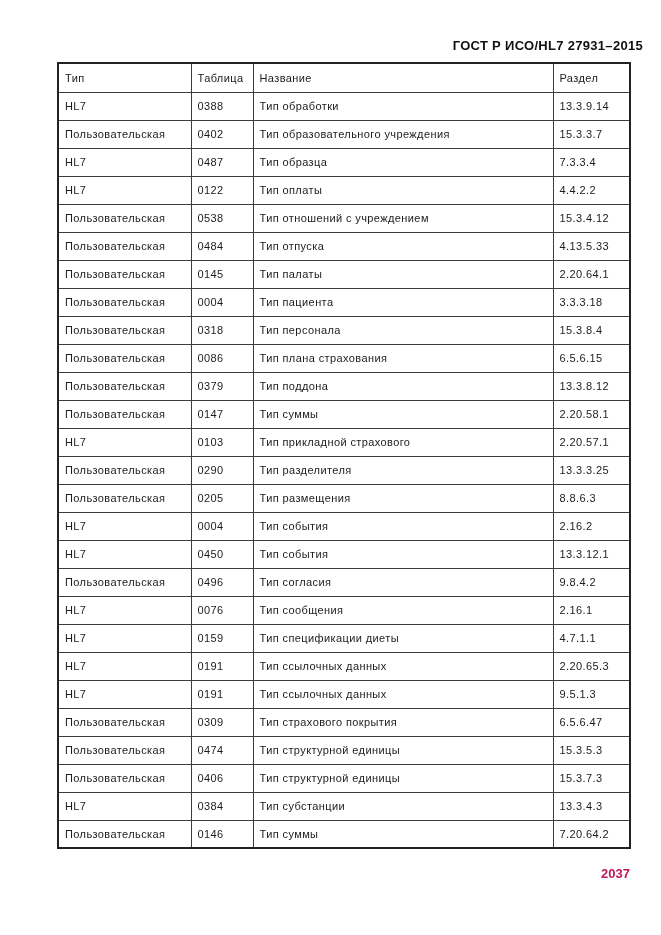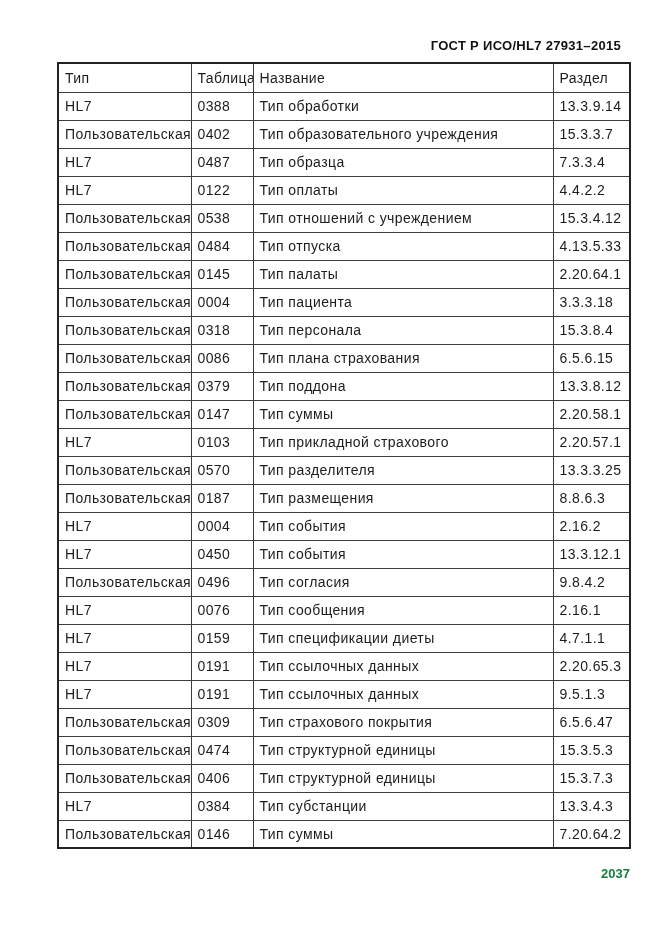--- a/index.html
+++ b/index.html
@@ -8,34 +8,34 @@
     height: 935px;
     background: #ffffff;
     font-family: "Liberation Sans", "DejaVu Sans", sans-serif;
     color: #1a1a1a;
     position: relative;
     overflow: hidden;
   }
   .doc-header {
     position: absolute;
     top: 38px;
-    right: 40px;
+    right: 18px;
     font-size: 13px;
     font-weight: bold;
     letter-spacing: 0.3px;
     color: #111;
   }
   .data-table {
     position: absolute;
     top: 62px;
     left: 57px;
     width: 572px;
     border-collapse: collapse;
     table-layout: fixed;
-    font-size: 14px;
+    font-size: 11px;
     letter-spacing: 0.4px;
   }
   .data-table col.c-type    { width: 133px; }
   .data-table col.c-table   { width: 62px;  }
   .data-table col.c-name    { width: 300px; }
   .data-table col.c-section { width: 77px;  }
   .data-table th, .data-table td {
     border: 1px solid #3c3c3c;
     text-align: left;
     font-weight: normal;
@@ -47,21 +47,21 @@
     color: #1c1c1c;
   }
   .data-table { border: 2px solid #222; }
   .data-table thead th { height: 29px; }
   .page-number {
     position: absolute;
     top: 866px;
     right: 31px;
     font-size: 13px;
     font-weight: bold;
-    color: #15803d;
+    color: #be185d;
   }
 </style>
 </head>
 <body>
 
 <div class="doc-header">ГОСТ Р ИСО/HL7 27931–2015</div>
 
 <table class="data-table">
   <colgroup>
     <col class="c-type">
@@ -165,28 +165,28 @@
 
       <tr>
         <td>HL7</td>
         <td>0103</td>
         <td>Тип прикладной страхового</td>
         <td>2.20.57.1</td>
       </tr>
 
       <tr>
         <td>Пользовательская</td>
-        <td>0570</td>
+        <td>0290</td>
         <td>Тип разделителя</td>
         <td>13.3.3.25</td>
       </tr>
 
       <tr>
         <td>Пользовательская</td>
-        <td>0187</td>
+        <td>0205</td>
         <td>Тип размещения</td>
         <td>8.8.6.3</td>
       </tr>
 
       <tr>
         <td>HL7</td>
         <td>0004</td>
         <td>Тип события</td>
         <td>2.16.2</td>
       </tr>

